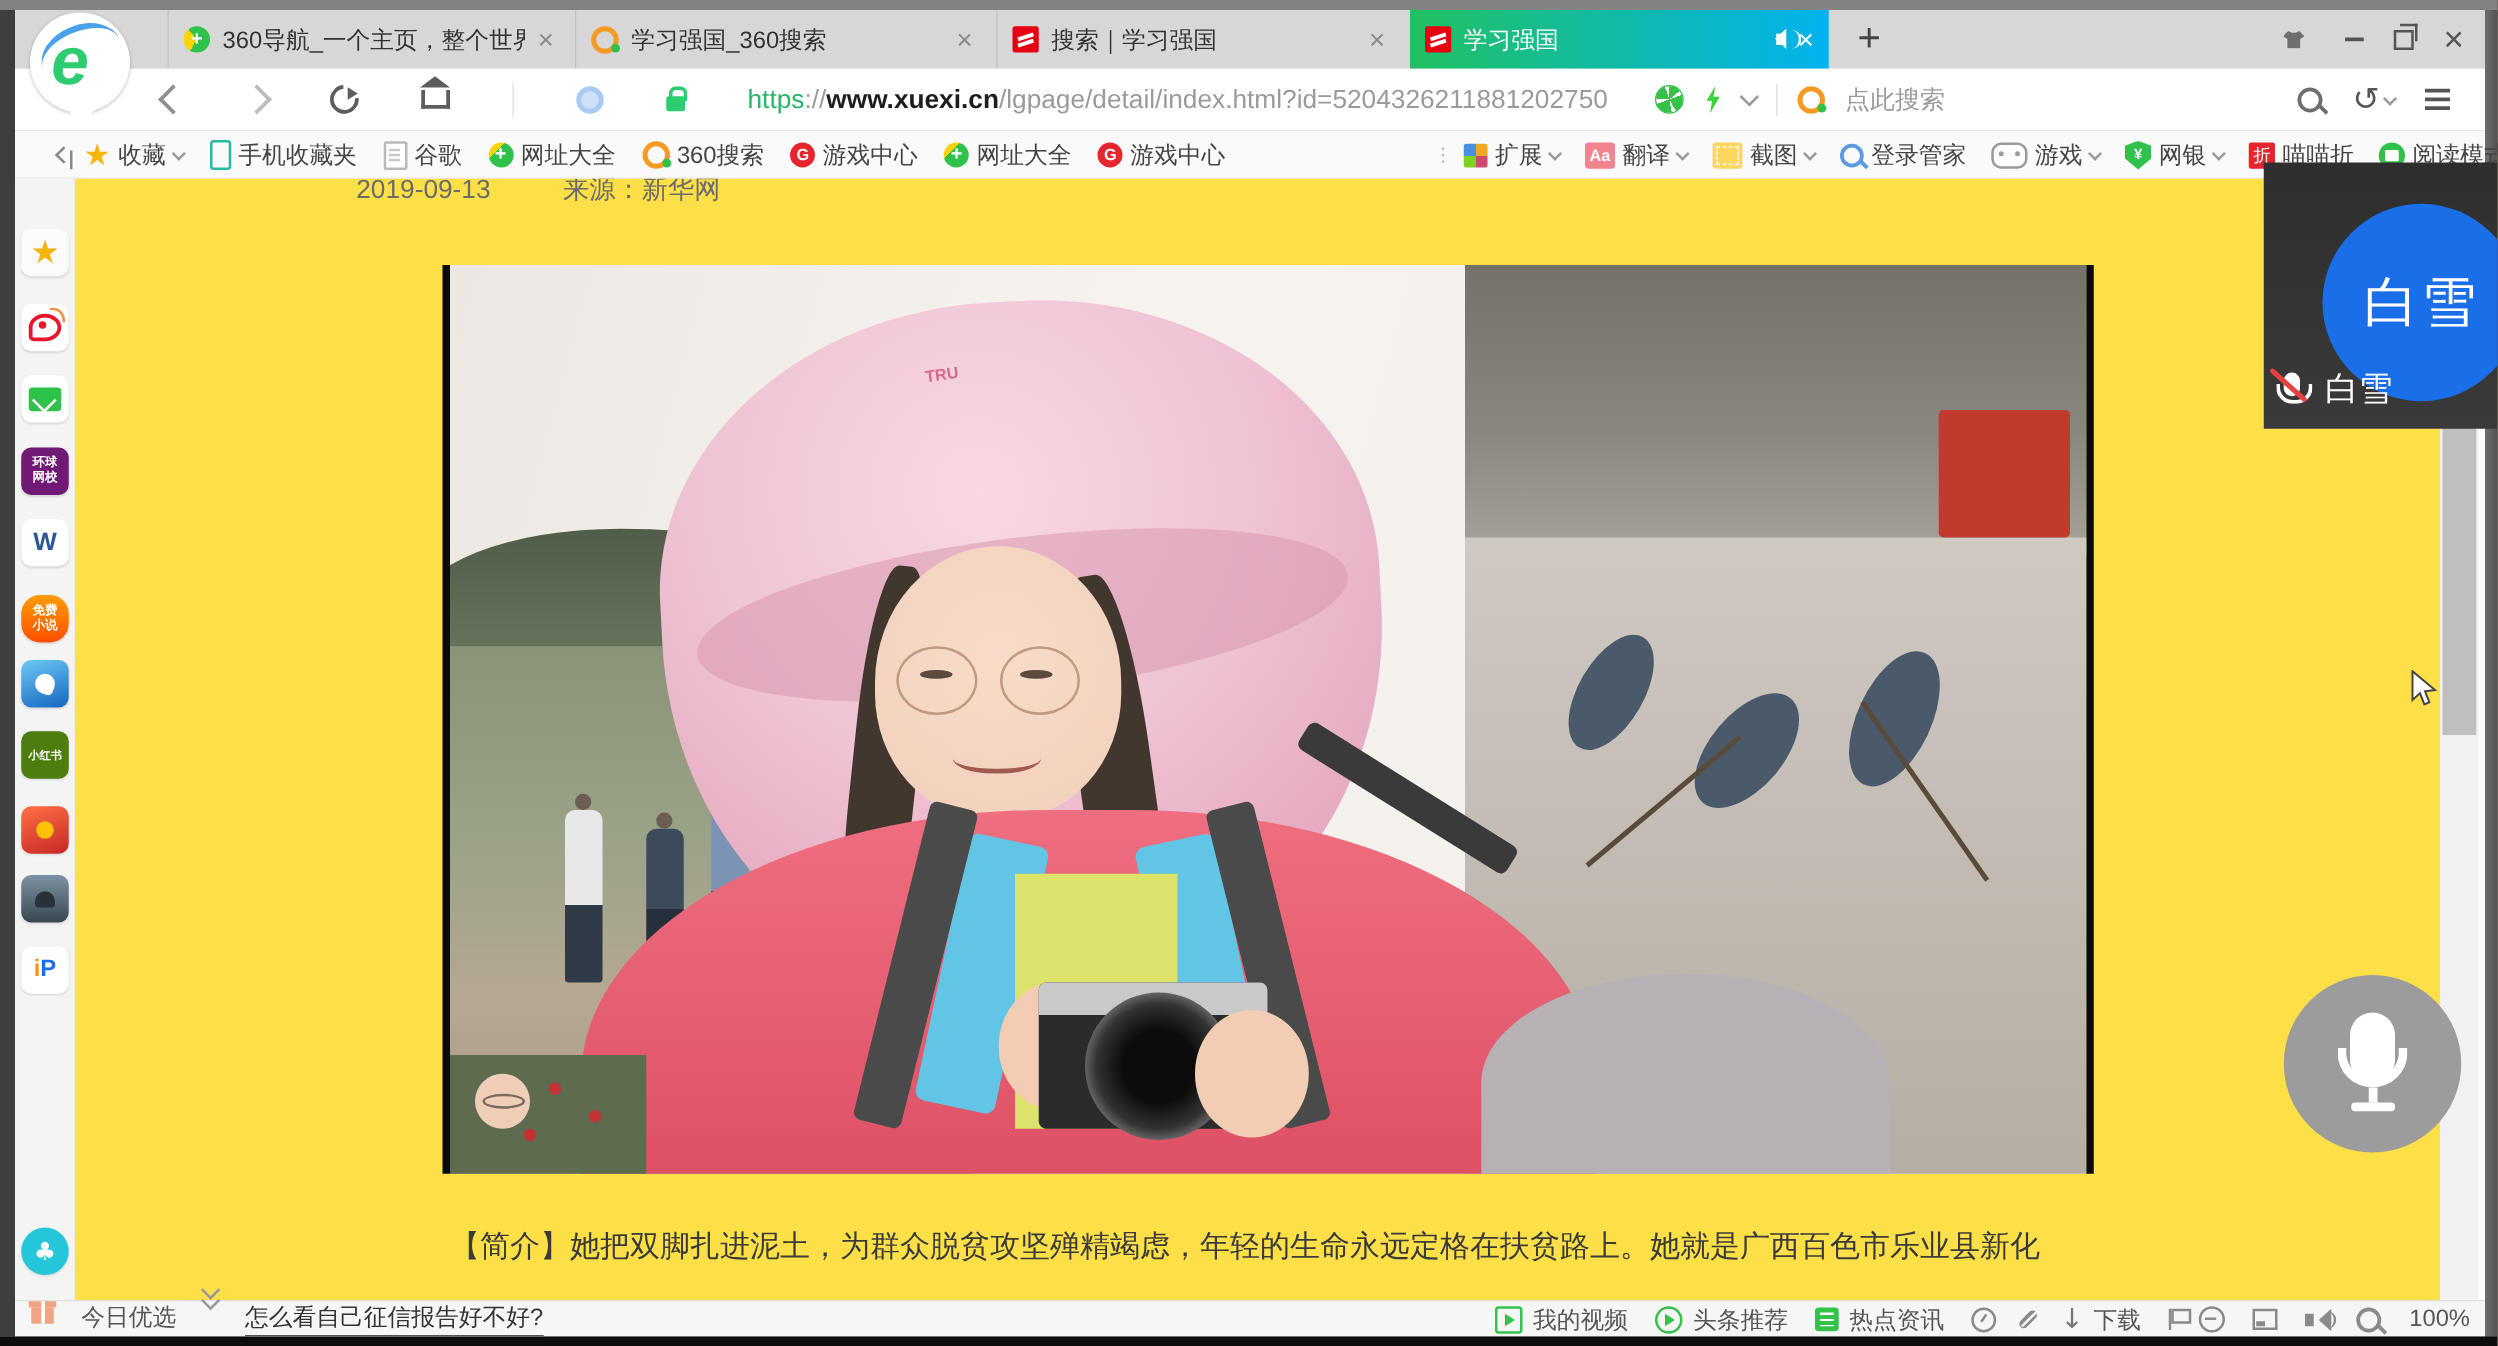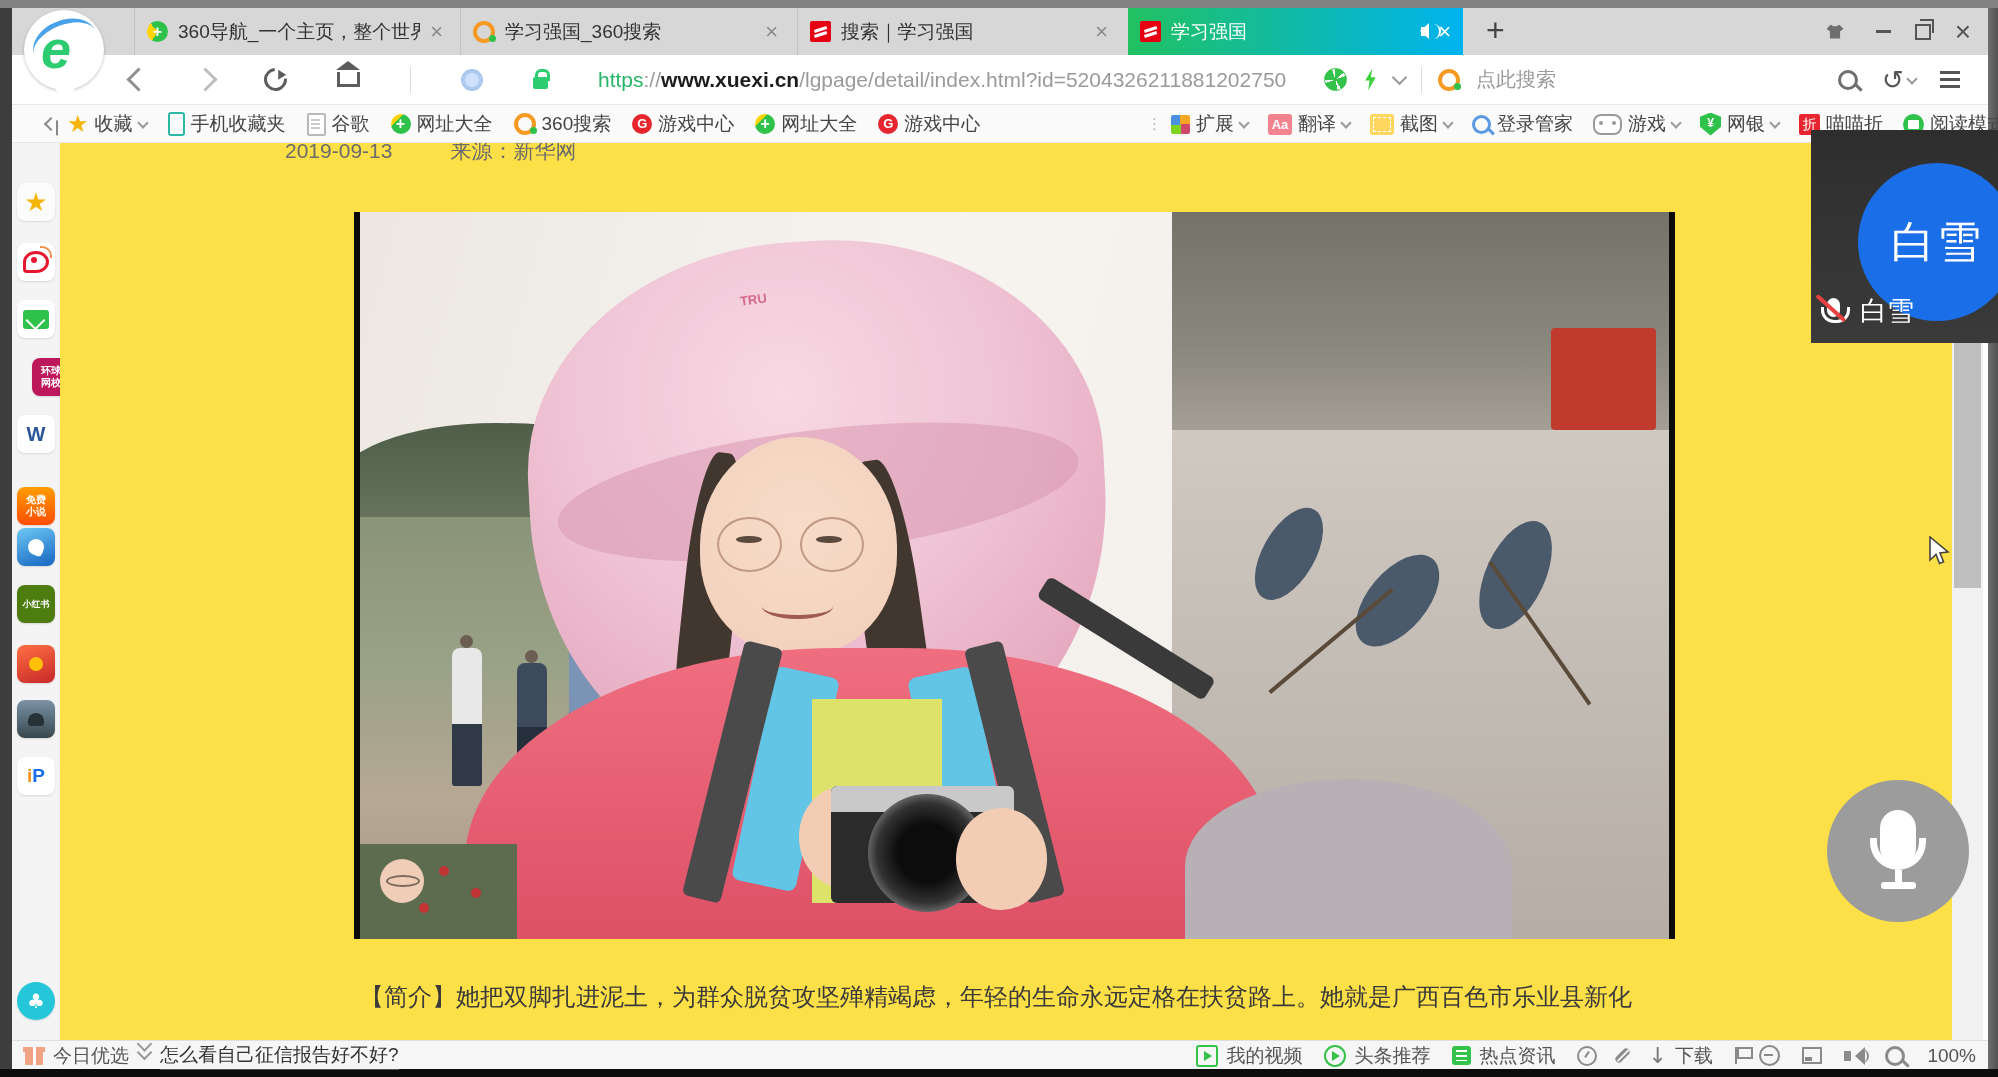--- a/index.html
+++ b/index.html
@@ -106,21 +106,21 @@
   .sidebar{left:12px;top:143px;width:48px;height:897px;background:#f4f4f4;border-right:1px solid #ededed;box-sizing:border-box;}
   .side-icon{position:absolute;left:5px;width:38px;height:38px;border-radius:8px;display:flex;align-items:center;justify-content:center;box-shadow:0 1px 2px rgba(0,0,0,.12);font-weight:bold;text-align:center;}
   .si-star{background:#fbfbfb;color:#f5b50a;font-size:26px;font-family:"DejaVu Sans",sans-serif;}
   .si-weibo{background:#fff;}
   .si-weibo .eye{width:20px;height:16px;border:3px solid #e6162d;border-radius:50% 50% 50% 4px;position:relative;}
   .si-weibo .eye::after{content:'';position:absolute;left:5px;top:3px;width:6px;height:6px;background:#e6162d;border-radius:50%;}
   .si-weibo .sig{position:absolute;right:3px;top:3px;width:10px;height:10px;border-top:2.5px solid #f19149;border-right:2.5px solid #f19149;border-radius:0 10px 0 0;}
   .si-mail{background:#fff;}
   .si-mail .env{width:26px;height:19px;background:#2fc24a;border-radius:3px;position:relative;}
   .si-mail .env::after{content:'';position:absolute;left:4px;top:2px;width:12px;height:12px;border-right:2.5px solid #fff;border-bottom:2.5px solid #fff;transform:rotate(45deg) translateX(2px);}
-  .si-hq{background:#be185d;color:#fff;font-size:10px;line-height:12px;margin-left:15px;}
+  .si-hq{background:#701a75;color:#fff;font-size:10px;line-height:12px;}
   .si-word{background:#fff;color:#2b579a;font-size:20px;}
   .si-novel{background:linear-gradient(180deg,#ff9d00,#ff4e00);color:#fff;font-size:10px;line-height:12px;}
   .si-game1{background:linear-gradient(160deg,#6ec9f5,#1565c0);}
   .si-game1::after{content:'';width:16px;height:16px;background:#fff;border-radius:50% 50% 4px 50%;transform:rotate(20deg);}
   .si-xhs{background:#4d7c0f;color:#fff;font-size:9px;line-height:11px;}
   .si-game2{background:linear-gradient(160deg,#ff7043,#c62828);}
   .si-game2::after{content:'';width:14px;height:14px;background:#ffc107;border-radius:50%;}
   .si-game3{background:linear-gradient(180deg,#7d93a5,#37474f);}
   .si-game3::after{content:'';width:16px;height:13px;background:#263238;border-radius:8px 8px 3px 3px;}
   .si-pp{background:#fff;font-size:19px;}
@@ -169,21 +169,21 @@
   .ph-flower{width:10px;height:10px;background:#c23333;border-radius:50%;}
   .ph-head2{left:1.5%;top:89%;width:44px;height:44px;background:#f0cdb6;border-radius:50%;}
   .ph-head2::after{content:'';position:absolute;left:6px;top:16px;width:30px;height:8px;border:2px solid #7a6a5d;border-radius:50%;}
 
   
   .scrollbar{left:1952px;top:143px;width:31px;height:897px;background:#f1f1f1;}
   .thumb{position:absolute;left:2px;top:37px;width:27px;height:408px;background:#bfbfbf;}
 
   
   .statusbar{left:12px;top:1040px;width:1976px;height:29px;background:#f6f6f6;border-top:1px solid #dfdfdf;box-sizing:border-box;}
-  .sb-left{position:absolute;left:13px;top:0;height:29px;display:flex;align-items:center;gap:10px;font-size:19px;color:#555;}
+  .sb-left{position:absolute;left:13px;top:0;height:29px;display:flex;align-items:flex-start;gap:22px;font-size:19px;color:#555;}
   .sb-right{position:absolute;right:12px;top:0;height:29px;display:flex;align-items:center;gap:22px;font-size:19px;color:#555;}
   .sb-group{display:flex;align-items:center;gap:8px;white-space:nowrap;}
   .i-gift{width:18px;height:13px;background:#f0a484;border-radius:1px;margin-top:5px;}
   .i-gift::before{content:'';position:absolute;top:-5px;left:-2px;width:22px;height:5px;background:#f0a484;}
   .i-gift::after{content:'';position:absolute;left:8px;top:-5px;width:3px;height:18px;background:#fff;}
   .i-dblchev{width:9px;height:9px;border-right:2px solid #999;border-bottom:2px solid #999;transform:rotate(45deg);margin-top:-6px;}
   .i-dblchev::after{content:'';position:absolute;left:-6px;top:-6px;width:9px;height:9px;border-right:2px solid #999;border-bottom:2px solid #999;}
   .sb-link{color:#333;border-bottom:1px solid #555;padding-bottom:1px;}
   .i-playsq{width:18px;height:18px;border:2px solid #35c24a;border-radius:3px;}
   .i-playsq::after{content:'';position:absolute;left:6px;top:4px;border-left:8px solid #35c24a;border-top:5px solid transparent;border-bottom:5px solid transparent;}
@@ -391,21 +391,21 @@
         <span class="eye"></span>
         <span class="sig"></span>
       </div>
     <div class="side-icon si-mail" style="top:157px;">
         <span class="env"></span>
       </div>
     <div class="side-icon si-hq" style="top:215px;">
         <span><span>环球</span><br><span>网校</span></span>
       </div>
     <div class="side-icon si-word" style="top:272px;">W</div>
-    <div class="side-icon si-novel" style="top:344px;">
+    <div class="side-icon si-novel" style="top:333px;border-radius:15px;">
         <span><span>免费</span><br><span>小说</span></span>
       </div>
     <div class="side-icon si-game1" style="top:385px;"></div>
     <div class="side-icon si-xhs" style="top:442px;">小红书</div>
     <div class="side-icon si-game2" style="top:502px;"></div>
     <div class="side-icon si-game3" style="top:557px;"></div>
     <div class="side-icon si-pp" style="top:614px;">
         <span class="i1">i</span>
         <span class="i2">P</span>
       </div>

